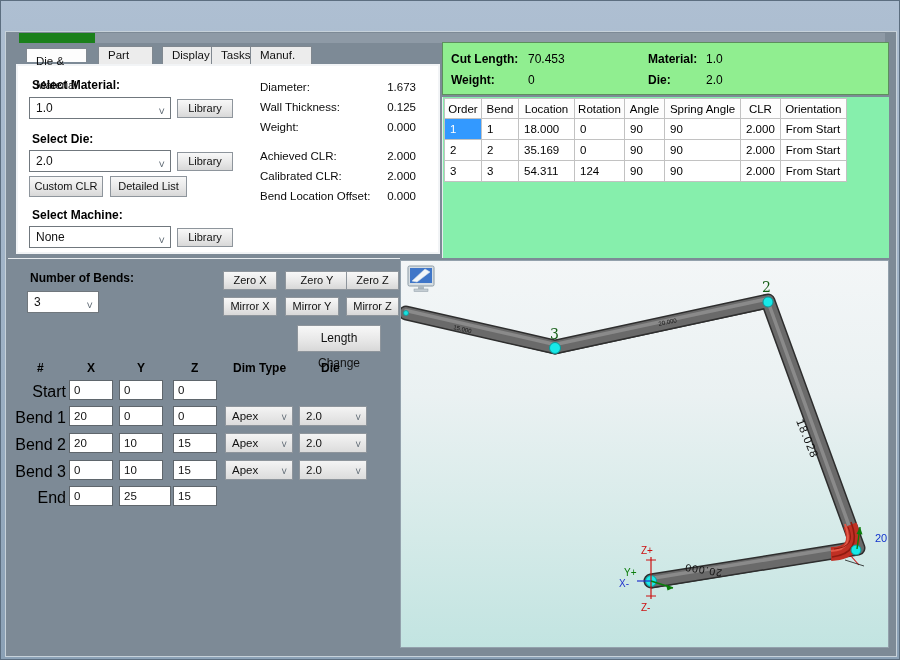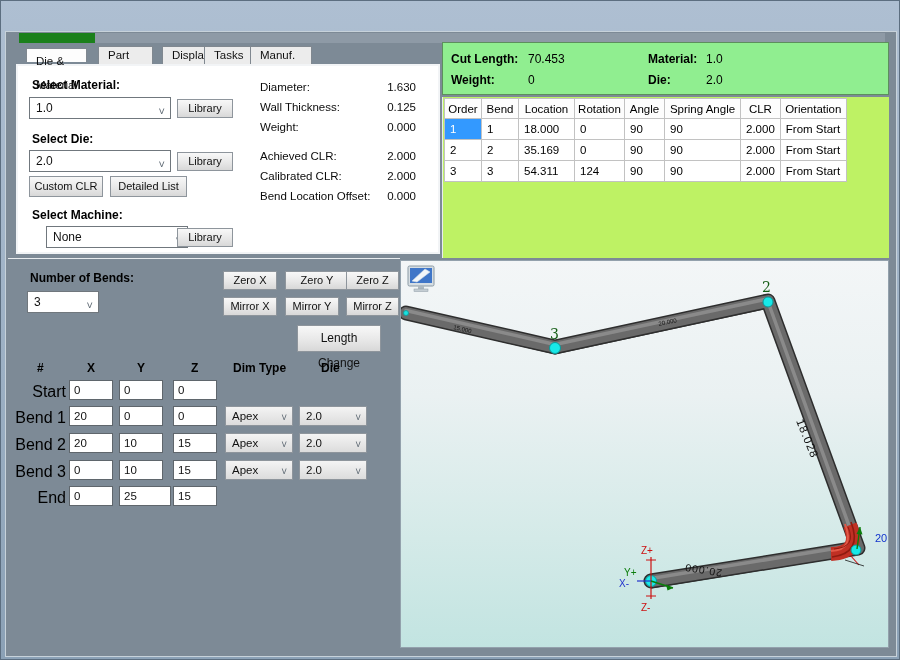--- a/index.html
+++ b/index.html
@@ -37,21 +37,21 @@
     background:#7d8a96; border:1px solid #c7d2da; }
 
   #green-strip { position:absolute; left:13px; top:1px; width:76px; height:10px; background:#1b801b; }
   #gray-strip  { position:absolute; left:13px; top:1px; width:866px; height:10px; background:#8e9aa6; }
 
   
   #tabbar { position:absolute; left:10px; top:12px; height:20px; }
   .tab { position:absolute; top:2px; height:18px; background:#ececec; border:1px solid #808890;
     border-bottom:none; padding:0 9px; line-height:17px; font-size:11.5px; color:#111; }
   .tab.active { top:4px; height:14px; background:#fdfdfd; line-height:24px; z-index:5; }
-  #tab-0{left:10px;} #tab-1{left:82px;} #tab-2{left:146px;} #tab-3{left:188px;} #tab-4{left:234px;}
+  #tab-0{left:10px;} #tab-1{left:82px;} #tab-2{left:146px;} #tab-3{left:195px;} #tab-4{left:234px;}
 
   
   #material-panel { position:absolute; left:10px; top:32px; width:424px; height:190px;
     background:#ffffff; border:2px solid #f2f4f6; z-index:4; }
   .blabel { position:absolute; font-weight:bold; font-size:12px; color:#000; }
   .combo { position:absolute; height:22px; background:#fff; border:1px solid #70777d;
     font-size:12px; line-height:20px; padding-left:6px; color:#111; }
   .combo .arrow { position:absolute; right:5px; top:3px; color:#5f6a74; font-size:11px; }
   .btn { position:absolute; background:linear-gradient(180deg,#f8f8f8 0%,#e8e8e8 55%,#d8d8d8 100%);
     border:1px solid #8e959c; font-size:11px; text-align:center; color:#111;
@@ -60,21 +60,21 @@
   .prop-row .v { position:absolute; right:0; top:0; }
 
   
   #summary-panel { position:absolute; left:436px; top:10px; width:447px; height:53px;
     background:#90ee90; border:1px solid #5d8f5d; }
   .sum-label { position:absolute; font-weight:bold; font-size:12px; }
   .sum-val { position:absolute; font-size:12px; }
 
   
   #bendtable-wrap { position:absolute; left:436px; top:65px; width:447px; height:161px;
-    background:#bef264; border-left:1px solid #e8ecef; }
+    background:#86efac; border-left:1px solid #e8ecef; }
   table#bendtable { border-collapse:collapse; margin-left:1px; margin-top:1px; background:#fff; }
   #bendtable th { font-weight:normal; font-size:11.5px; background:#fdfdfd;
     border:1px solid #c2c2c2; height:20px; padding:0 3px; }
   #bendtable td { font-size:11.5px; border:1px solid #c2c2c2; height:21px; padding:0 5px; background:#fff; }
   #bendtable td.sel { background:#3399ff; color:#fff; }
 
   
   #bends-panel { position:absolute; left:2px; top:226px; width:392px; height:398px;
     background:#7d8a96; border-top:1px solid #e8ecef; }
   .field { position:absolute; height:20px; background:#fff; border:1px solid #5f666c;
@@ -121,29 +121,29 @@
       <div class="combo" style="left:11px; top:84px; width:142px;">
         <span>2.0</span>
         <span class="arrow">˅</span>
       </div>
       <div class="btn" style="left:159px; top:86px; width:56px; height:19px; line-height:17px;">Library</div>
 
       <div class="btn" style="left:11px; top:110px; width:74px; height:21px; line-height:19px;">Custom CLR</div>
       <div class="btn" style="left:92px; top:110px; width:77px; height:21px; line-height:19px;">Detailed List</div>
 
       <div class="blabel" style="left:14px; top:142px;">Select Machine:</div>
-      <div class="combo" style="left:11px; top:160px; width:142px;margin-left:17px;">
+      <div class="combo" style="left:11px; top:160px; width:142px;">
         <span>None</span>
         <span class="arrow">˅</span>
       </div>
       <div class="btn" style="left:159px; top:162px; width:56px; height:19px; line-height:17px;">Library</div>
 
       <div class="prop-row" style="top:15px;">
         <span>Diameter:</span>
-        <span class="v">1.630</span>
+        <span class="v">1.673</span>
       </div>
       <div class="prop-row" style="top:35px;">
         <span>Wall Thickness:</span>
         <span class="v">0.125</span>
       </div>
       <div class="prop-row" style="top:55px;">
         <span>Weight:</span>
         <span class="v">0.000</span>
       </div>
       <div class="prop-row" style="top:84px;">

